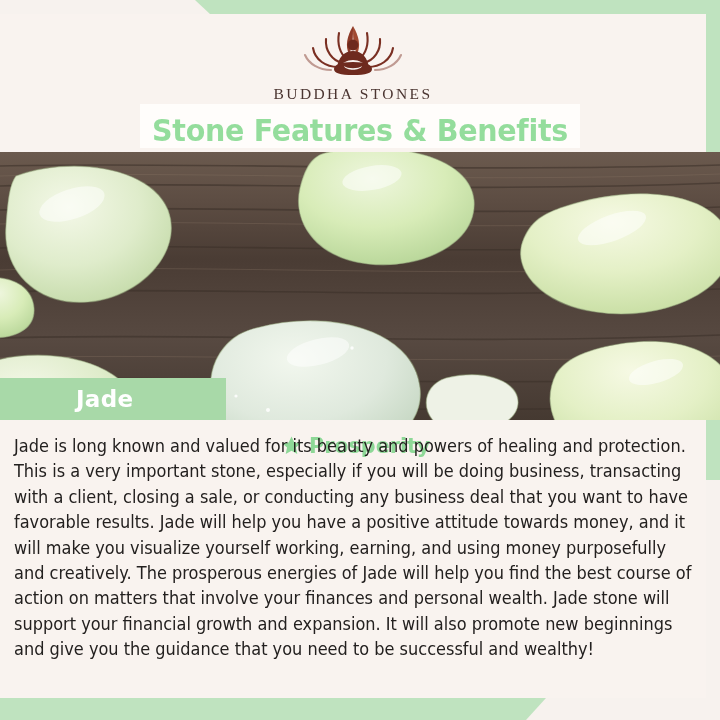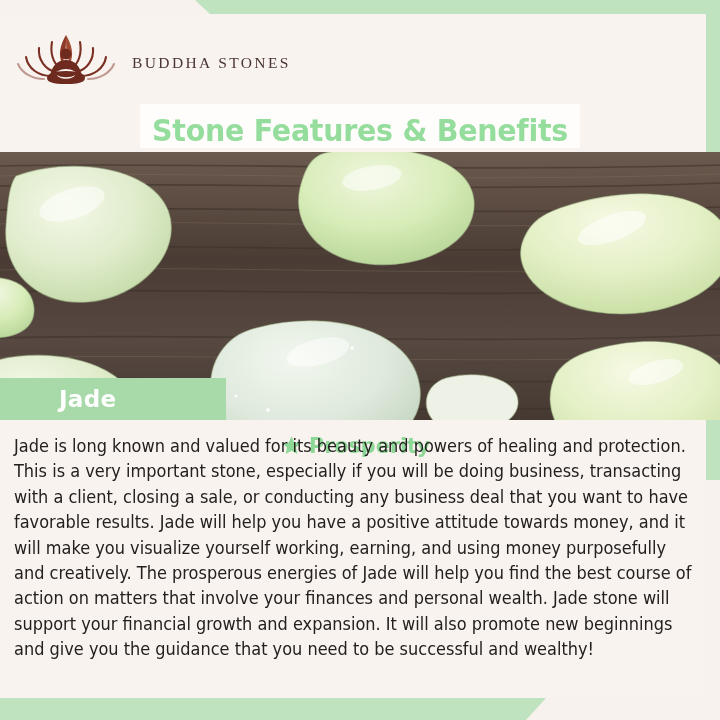--- a/index.html
+++ b/index.html
@@ -69,23 +69,23 @@
   }
 
   
   .logo-block {
     position: absolute;
     left: 0;
     top: 16px;
     width: 706px;
     height: 92px;
     display: flex;
-    flex-direction: row;
+    flex-direction: column;
     align-items: center;
-    justify-content: flex-start;
+    justify-content: center;
   }
   .logo-mark {
     width: 132px;
     height: 62px;
     display: block;
   }
   .logo-wordmark {
     font-family: "Liberation Serif", serif;
     font-size: 15.5px;
     letter-spacing: 2.4px;
@@ -138,21 +138,21 @@
     height: 42px;
     background: #a8d9a8;
     display: flex;
     align-items: center;
   }
   .stone-name-text {
     color: #ffffff;
     font-family: "DejaVu Sans", sans-serif;
     font-weight: bold;
     font-size: 23px;
-    margin-left: 59px;
+    margin-left: 76px;
     letter-spacing: 0.3px;
   }
 
   
   .benefits-row {
     position: absolute;
     left: 14px;
     top: 428px;
     width: 692px;
     height: 34px;

